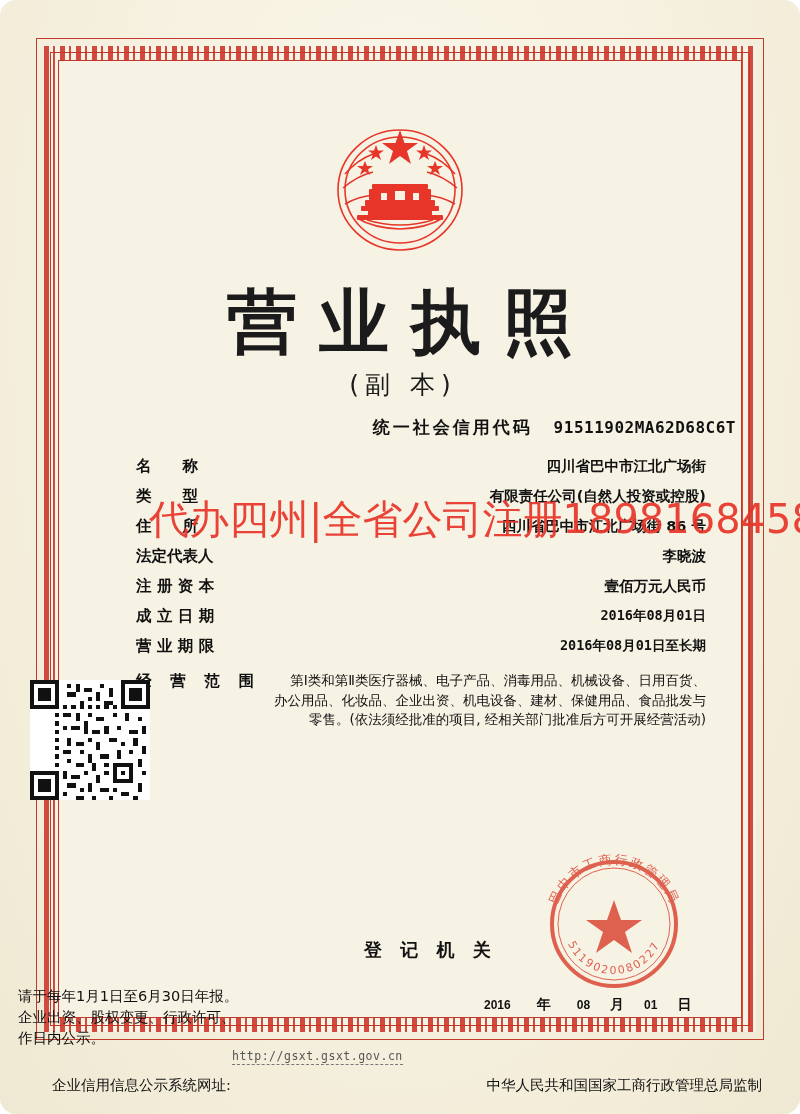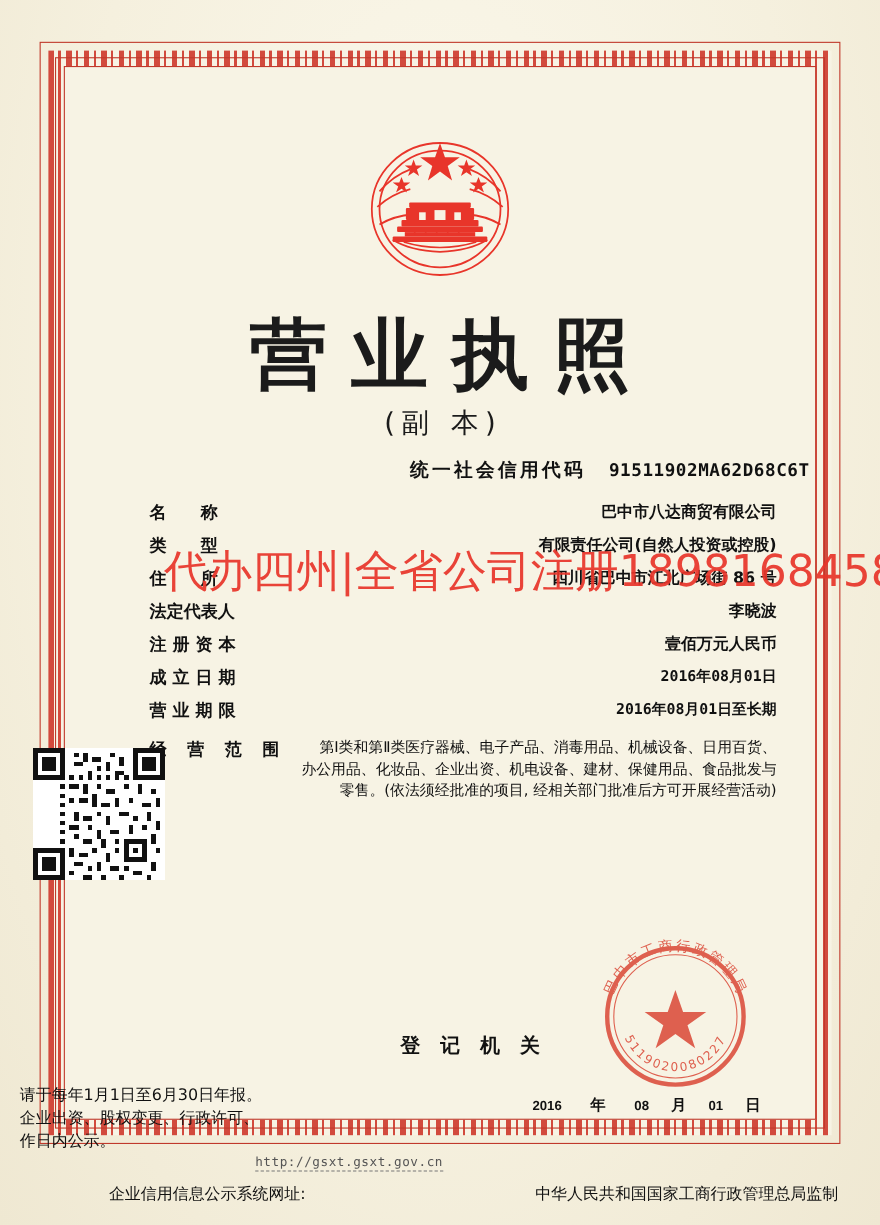--- a/index.html
+++ b/index.html
@@ -16,20 +16,21 @@
   }
 
   
   #certificate {
     position: absolute;
     left: 0; top: 0;
     width: 800px; height: 1114px;
     background: #f7f3e4;
     background-image:
       radial-gradient(ellipse at 50% 30%, #fbf8ec 0%, #f5f0de 60%, #efe8d2 100%);
+    border-radius: 16px;
   }
 
   
   .outer-rule {
     position: absolute;
     left: 36px; top: 38px;
     width: 728px; height: 1002px;
     border: 1.5px solid #c0392b;
     box-sizing: border-box;
   }
@@ -251,21 +252,20 @@
     letter-spacing: 0.5px;
   }
 
   
   .footer-left {
     position: absolute;
     left: 52px;
     top: 1076px;
     font-size: 14.5px;
     color: #111;
-    margin-left: 47px;
   }
   .footer-right {
     position: absolute;
     right: 38px;
     top: 1076px;
     font-size: 14.5px;
     color: #111;
   }
 </style>
 </head>
@@ -322,21 +322,21 @@
 
     <div class="credit-row">
       <span class="label">统一社会信用代码</span>
       <span class="value">91511902MA62D68C6T</span>
     </div>
 
     <div class="fields">
 
       <div class="field-row">
         <div class="field-label">名　　称</div>
-        <div class="field-value">巴中市八达商贸有限公司</div>
+        <div class="field-value">四川省巴中市江北广场街</div>
       </div>
 
       <div class="field-row">
         <div class="field-label">类　　型</div>
         <div class="field-value">有限责任公司(自然人投资或控股)</div>
       </div>
 
       <div class="field-row">
         <div class="field-label">住　　所</div>
         <div class="field-value">四川省巴中市江北广场街 86 号</div>

